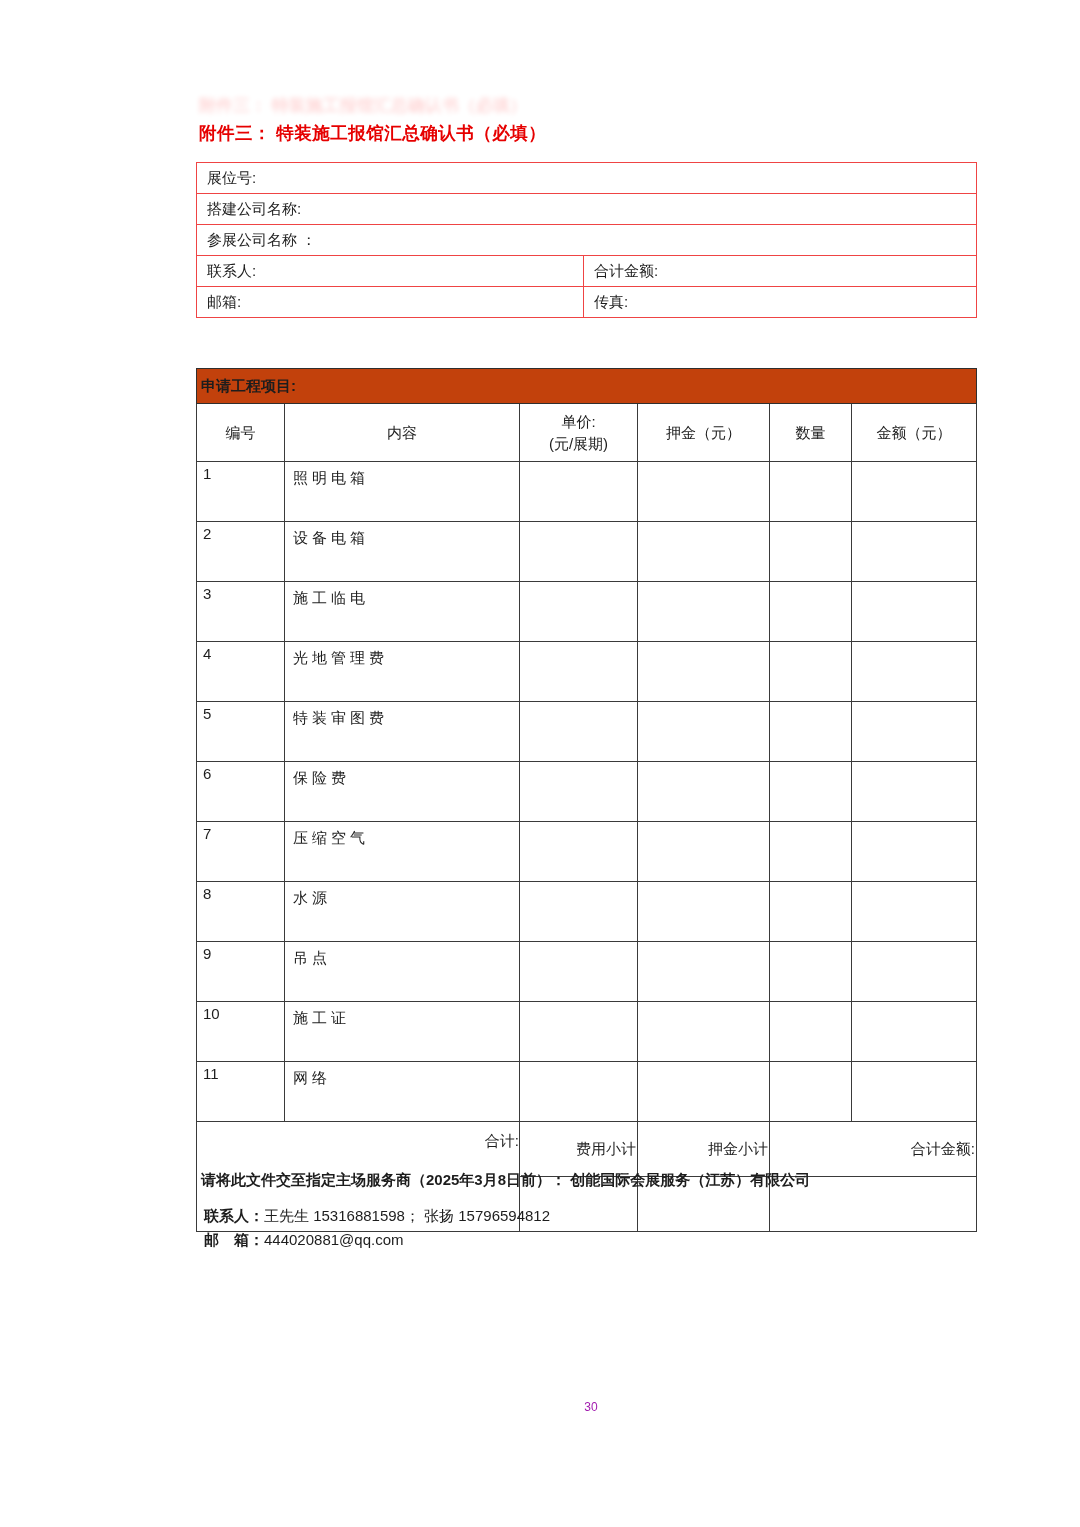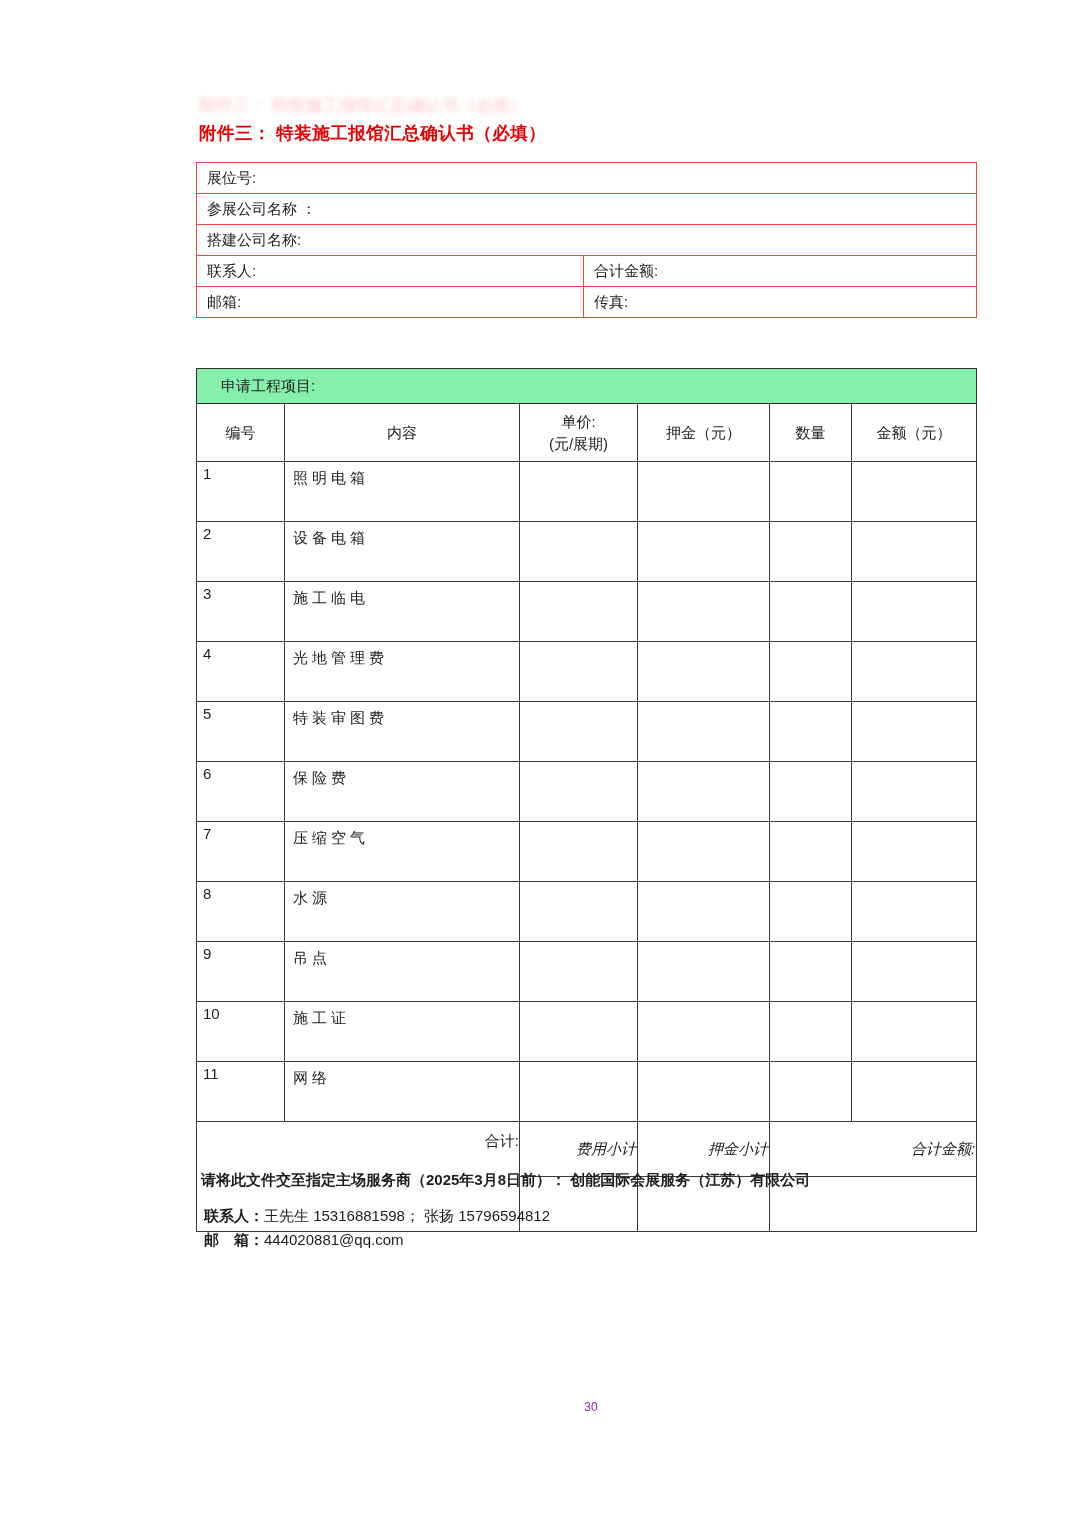--- a/index.html
+++ b/index.html
@@ -65,24 +65,24 @@
     top: 368px;
     width: 780px;
   }
   .project-table td, .project-table th {
     border: 1px solid #3a3a3a;
     font-size: 15px;
     font-weight: normal;
     overflow: hidden;
   }
   .caption-row td {
-    background: #86efac;
+    background: #c2410c;
     height: 32px;
-    font-weight: normal;
-    padding-left: 24px;
+    font-weight: bold;
+    padding-left: 4px;
     vertical-align: middle;
     border: 1px solid #2f2f2f;
   }
   .header-row th {
     height: 55px;
     text-align: center;
     vertical-align: middle;
     line-height: 1.45;
   }
   .item-row td {
@@ -103,21 +103,20 @@
     text-align: right;
   }
   .footer-row .c-total {
     vertical-align: top;
     padding: 10px 0 0 10px;
   }
   .footer-row .c-sub {
     vertical-align: middle;
     padding-left: 8px;
     white-space: nowrap;
-    font-style: italic;
   }
   
   .footnote-line1 {
     position: absolute;
     left: 157px;
     top: 1171px;
     font-size: 15px;
     font-weight: bold;
     white-space: nowrap;
   }
@@ -158,24 +157,24 @@
   <table class="info-table">
     <colgroup>
         <col style="width:387px">
         <col style="width:393px">
       </colgroup>
     <tbody>
         <tr>
       <td colspan="2">展位号:</td>
     </tr>
     <tr>
+      <td colspan="2">搭建公司名称:</td>
+    </tr>
+    <tr>
       <td colspan="2">参展公司名称 ：</td>
-    </tr>
-    <tr>
-      <td colspan="2">搭建公司名称:</td>
     </tr>
     <tr>
       <td>联系人:</td>
       <td>合计金额:</td>
     </tr>
     <tr>
       <td>邮箱:</td>
       <td>传真:</td>
     </tr>
   </tbody>

